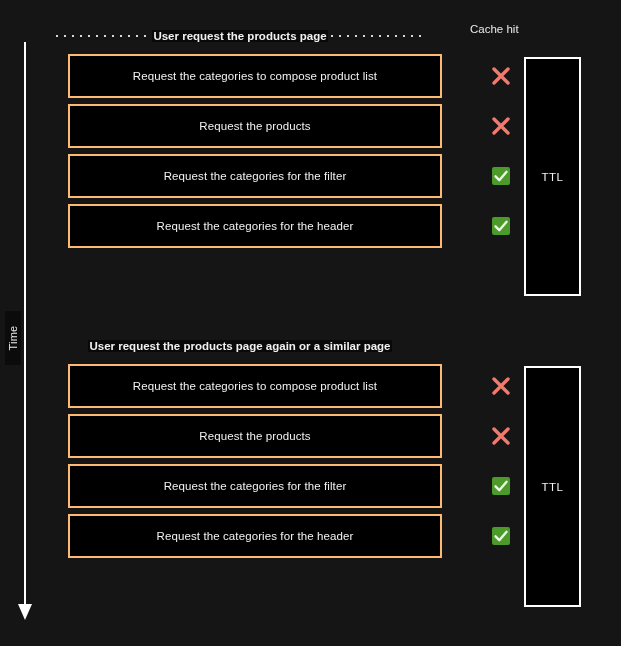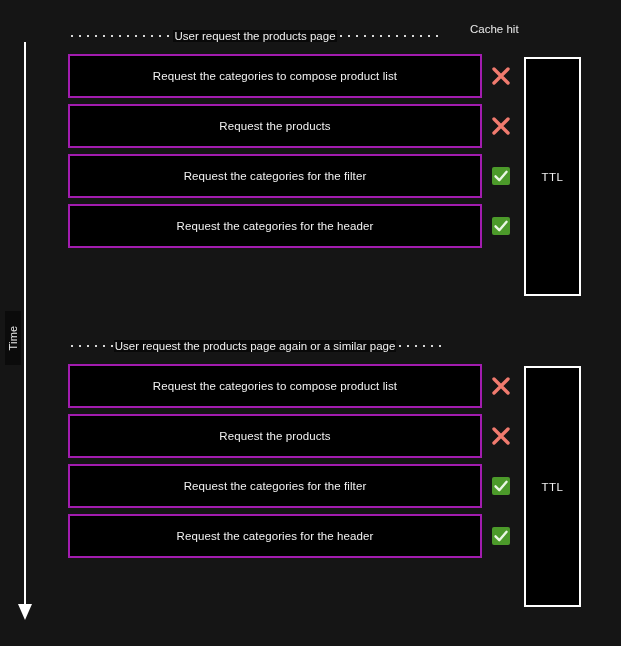--- a/index.html
+++ b/index.html
@@ -56,25 +56,26 @@
     background: #0b0b0b;
     padding: 2px 3px;
     transform: rotate(-90deg);
     transform-origin: center center;
     white-space: nowrap;
   }
 
   
   .section-header {
     position: absolute;
-    left: 68px;
+    left: 53px;
     width: 374px;
     height: 16px;
     display: flex;
     align-items: center;
+    font-weight: bold;
   }
   .dots {
     flex: 1 1 auto;
     height: 16px;
     background-image: radial-gradient(circle, #d8d8d8 1.1px, rgba(0,0,0,0) 1.3px);
     background-size: 8px 16px;
     background-repeat: repeat-x;
     background-position: left center;
   }
   .section-label {
@@ -83,24 +84,24 @@
     font-size: 11.5px;
     padding: 0 1px;
     background: #090909;
     white-space: nowrap;
   }
 
   
   .req-box {
     position: absolute;
     left: 68px;
-    width: 414px;
+    width: 374px;
     height: 44px;
     box-sizing: border-box;
-    border: 2px solid #a21caf;
+    border: 2px solid #fdba74;
     background: #000000;
     display: flex;
     align-items: center;
     justify-content: center;
   }
   .req-box span {
     color: #f2f2f2;
     font-size: 11.5px;
     letter-spacing: 0.1px;
   }
@@ -191,21 +192,21 @@
     <svg viewBox="0 0 24 24">
         <rect x="3" y="3" width="18" height="18" rx="2" fill="#4c9a2a"></rect>
         <path d="M6.5 12.3 L10.3 16.2 L17.6 7.8" stroke="#eaf7e4" stroke-width="2.4" fill="none" stroke-linecap="round" stroke-linejoin="round"></path>
       </svg>
   </div>
 
   <div class="ttl-box" style="top:57px; height:239px;">
     <span>TTL</span>
   </div>
 
-  <div class="section-header" style="top:338px;">
+  <div class="section-header" style="top:338px;flex-direction:column;">
     <div class="dots"></div>
     <div class="section-label">User request the products page again or a similar page</div>
     <div class="dots"></div>
   </div>
 
   <div class="req-box" style="top:364px;">
     <span>Request the categories to compose product list</span>
   </div>
   <div class="req-box" style="top:414px;">
     <span>Request the products</span>

